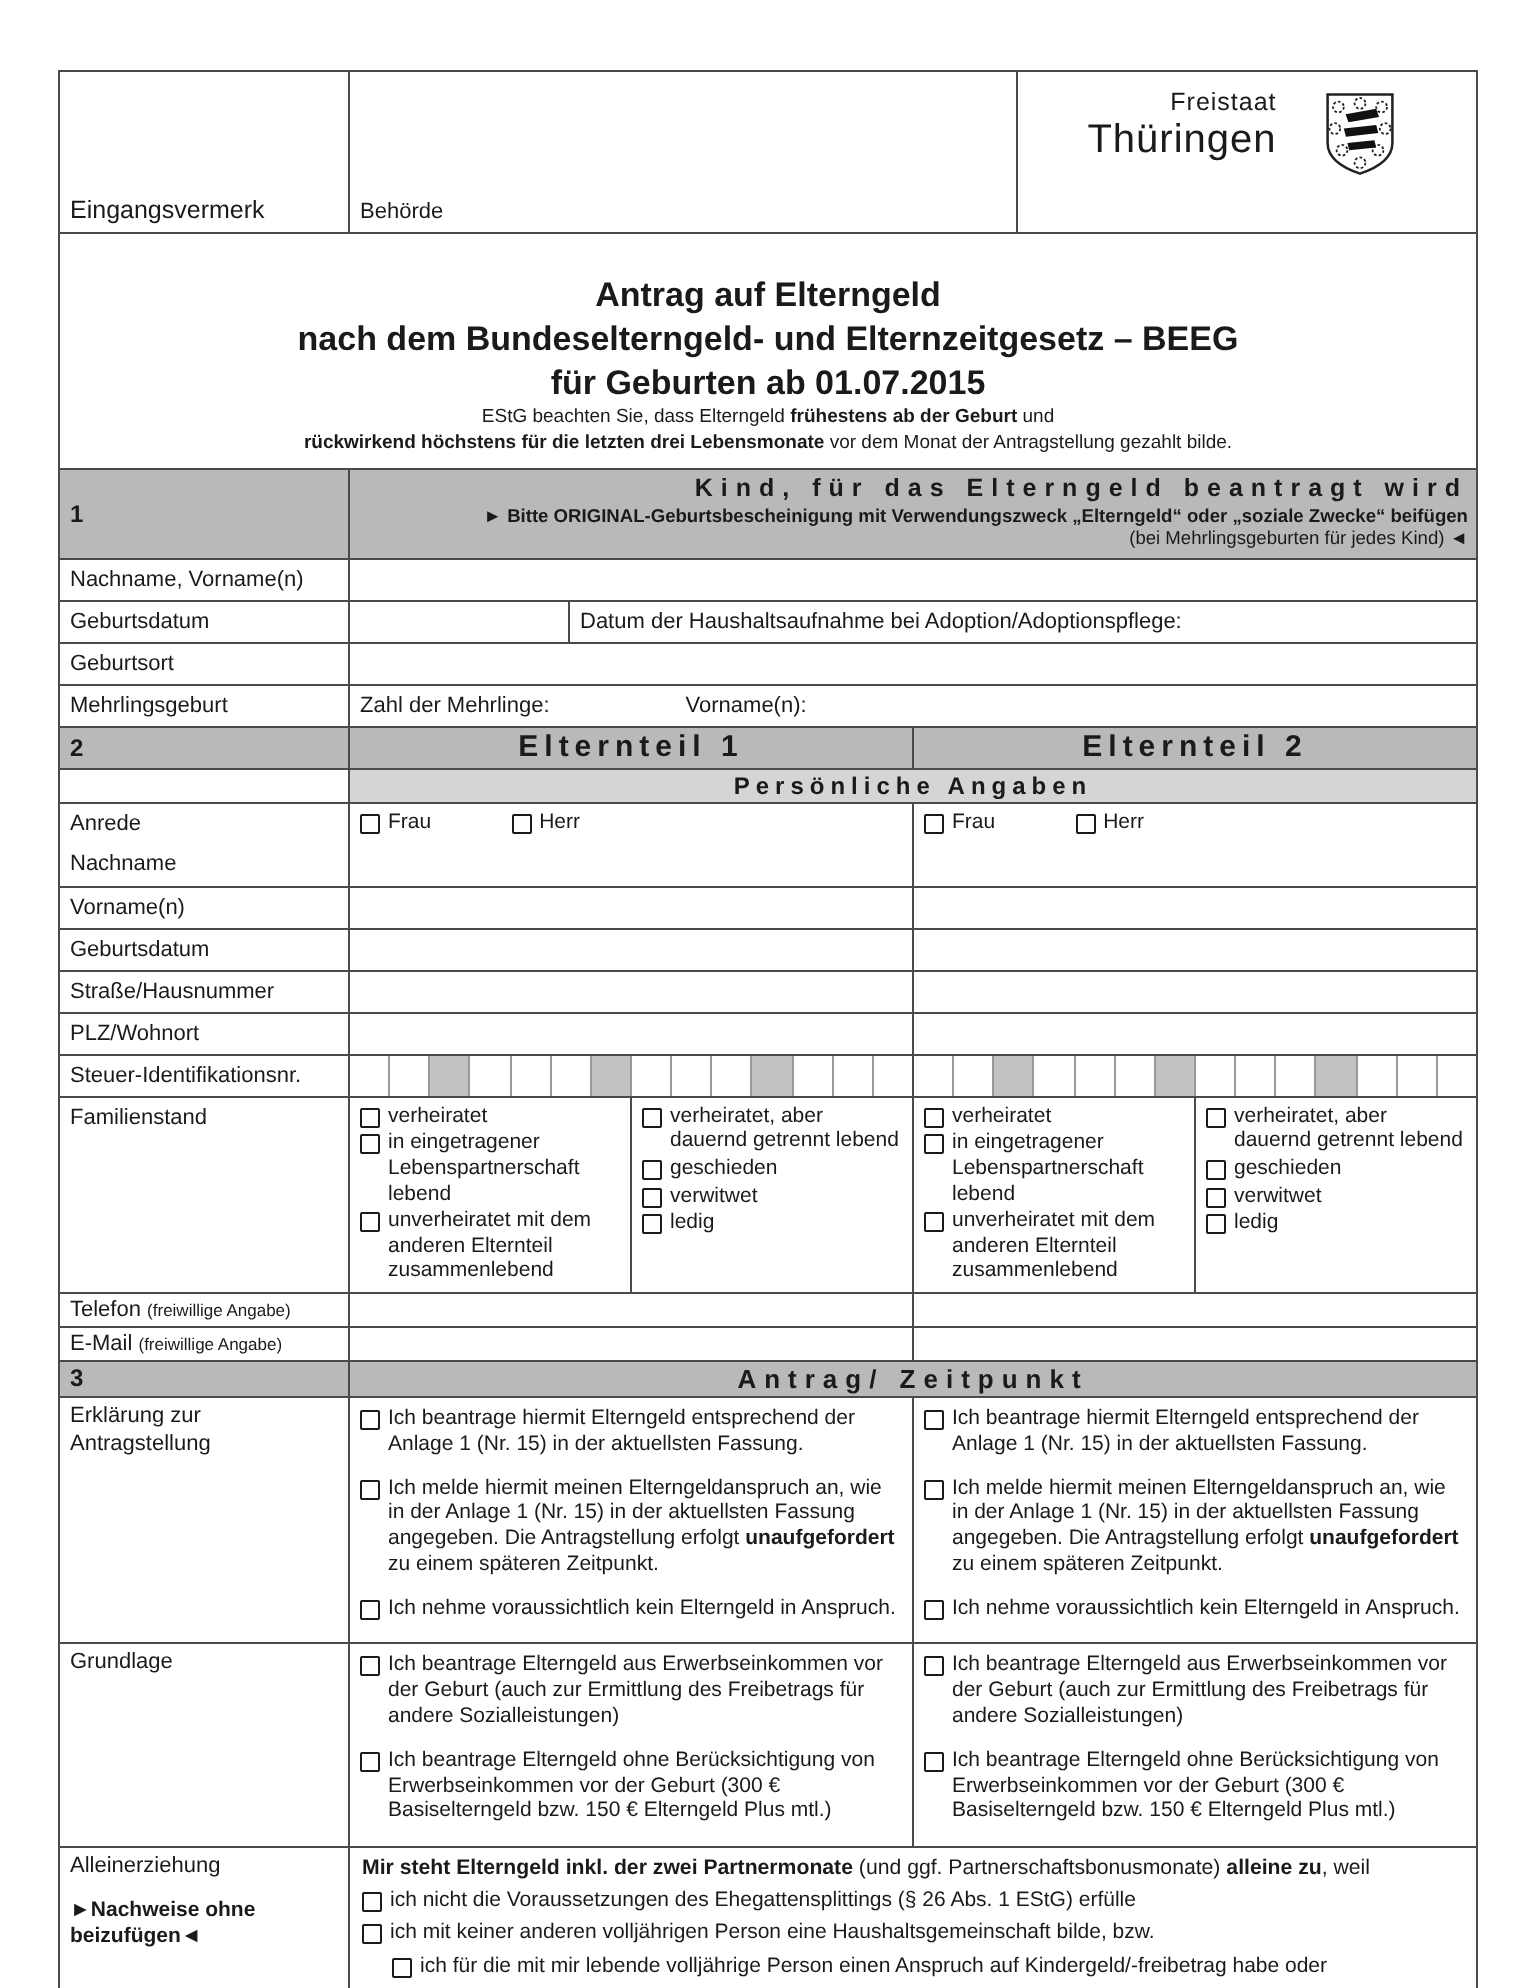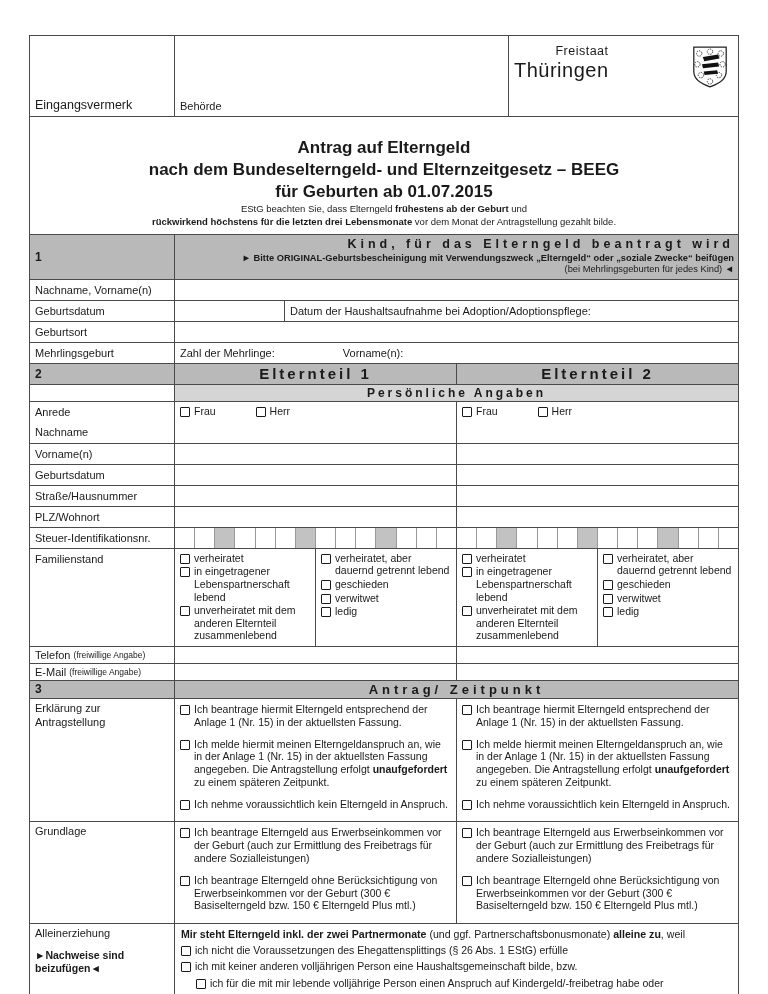--- a/index.html
+++ b/index.html
@@ -14,21 +14,21 @@
   .c-rest{flex:1;}
   .vcenter{display:flex;align-items:center;}
   .bottom{display:flex;align-items:flex-end;padding-bottom:4px;}
   .gray{background:#b9b9b9;}
   .lgray{background:#d5d5d5;}
   .b{font-weight:bold;}
   .u{margin-top:18px;}
   
   .r-hdr{height:80px;}
   .hdr-label{font-size:12.5px;}
-  .logo-cell{width:230px;flex:none;display:flex;justify-content:space-between;align-items:flex-start;gap:24px;padding-top:9px;padding-right:10px;}
+  .logo-cell{width:230px;flex:none;display:flex;justify-content:center;align-items:flex-start;gap:24px;padding-top:9px;padding-right:10px;}
   .logo-text{text-align:right;line-height:1;}
   .logo-freistaat{font-size:12.5px;letter-spacing:.5px;margin-bottom:2px;}
   .logo-thueringen{font-size:20px;letter-spacing:.5px;}
   
   .r-title{flex-direction:column;text-align:center;padding:20px 4px 5px 4px;}
   .title-line{font-size:17px;font-weight:bold;line-height:1.3;}
   .title-note{font-size:9.5px;line-height:1.35;}
   
   .sec-num{font-size:12px;font-weight:bold;display:flex;align-items:center;}
   .s1-head{flex:1;text-align:right;padding:2px 4px 3px 4px;}
@@ -395,21 +395,21 @@
           <span class="cb"></span>
           <span class="cbt"><span>Ich beantrage Elterngeld ohne Berücksichtigung von Erwerbseinkommen vor der Geburt (300 € Basiselterngeld bzw. 150 € Elterngeld Plus mtl.)</span></span>
         </div>
       </div>
   </div>
 
   <div class="row">
     <div class="cell c-label label-top">
       <div>Alleinerziehung</div>
       <div style="height:8px;"></div>
-      <div class="b" style="font-size:10.5px;">►Nachweise sind beizufügen◄</div>
+      <div class="b" style="font-size:10.5px;">►Nachweise ohne beizufügen◄</div>
     </div>
     <div class="cell c-rest allein-cell">
       <div class="allein-intro"><span class="b">Mir steht Elterngeld inkl. der zwei Partnermonate</span><span> (und ggf. Partnerschaftsbonusmonate) </span><span class="b">alleine zu</span><span>, weil</span></div>
       <div>
           <div class="cbi line">
             <span class="cb"></span>
             <span class="cbt"><span>ich nicht die Voraussetzungen des Ehegattensplittings (§ 26 Abs. 1 EStG) erfülle</span></span>
           </div>
           <div class="cbi line">
             <span class="cb"></span>

